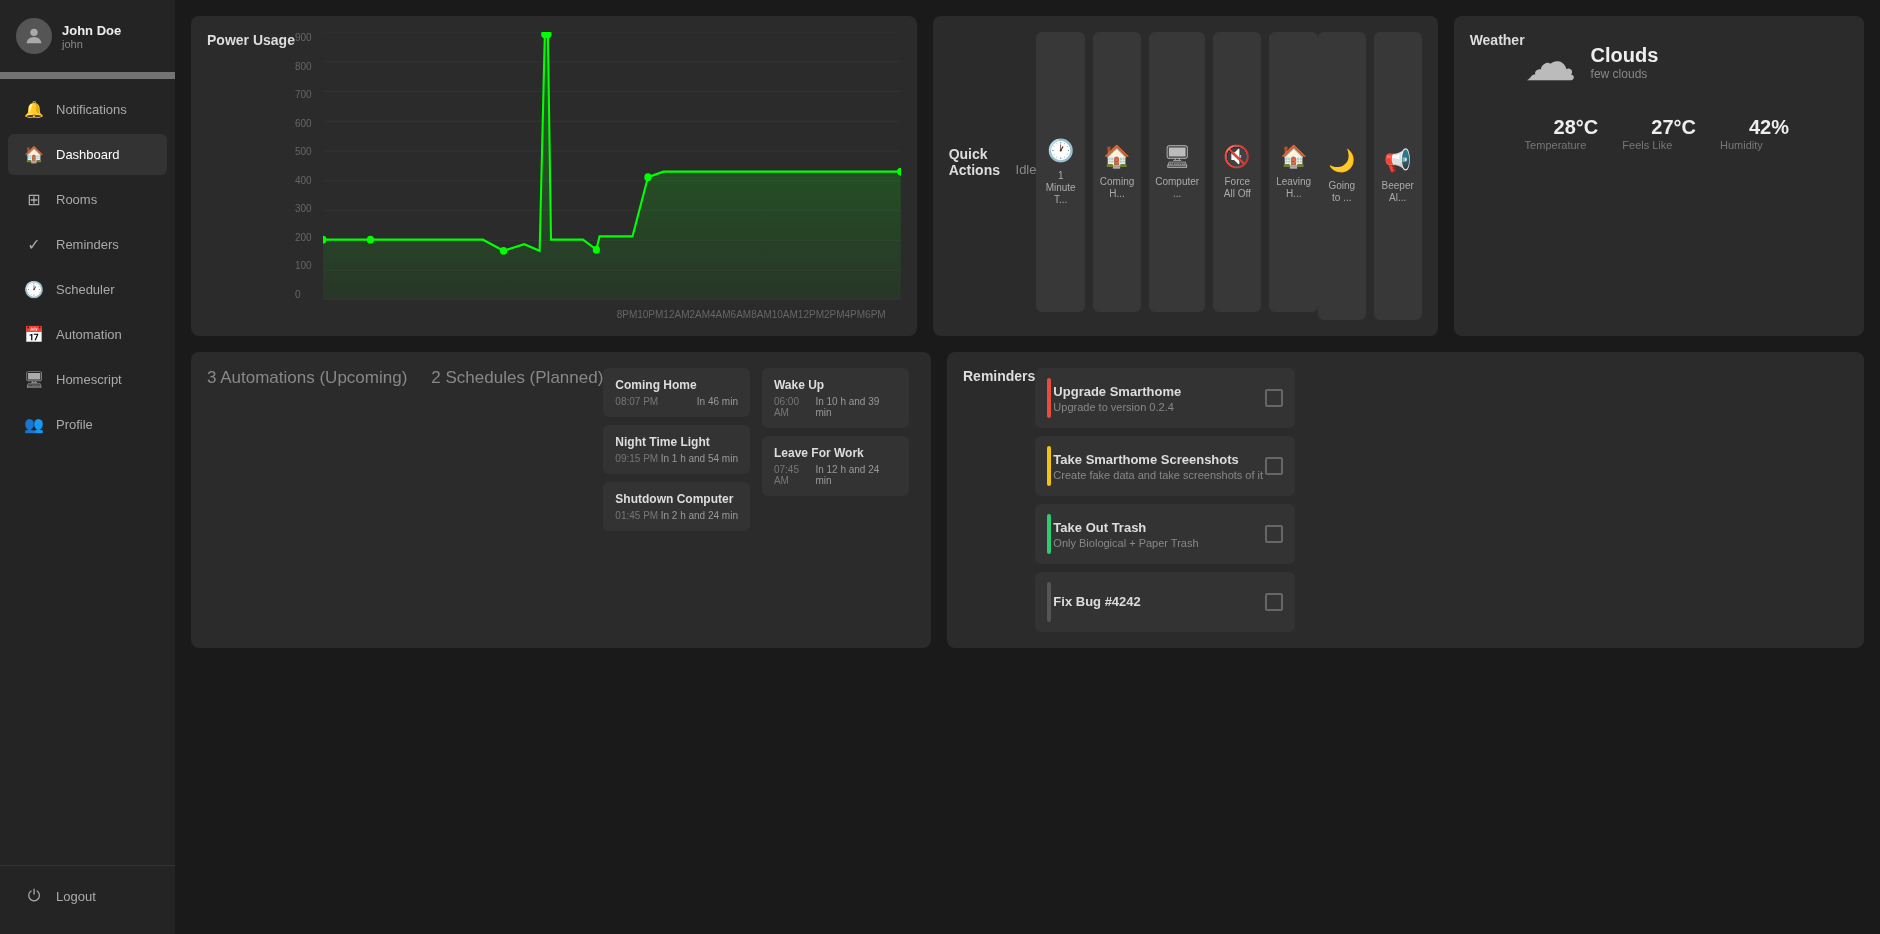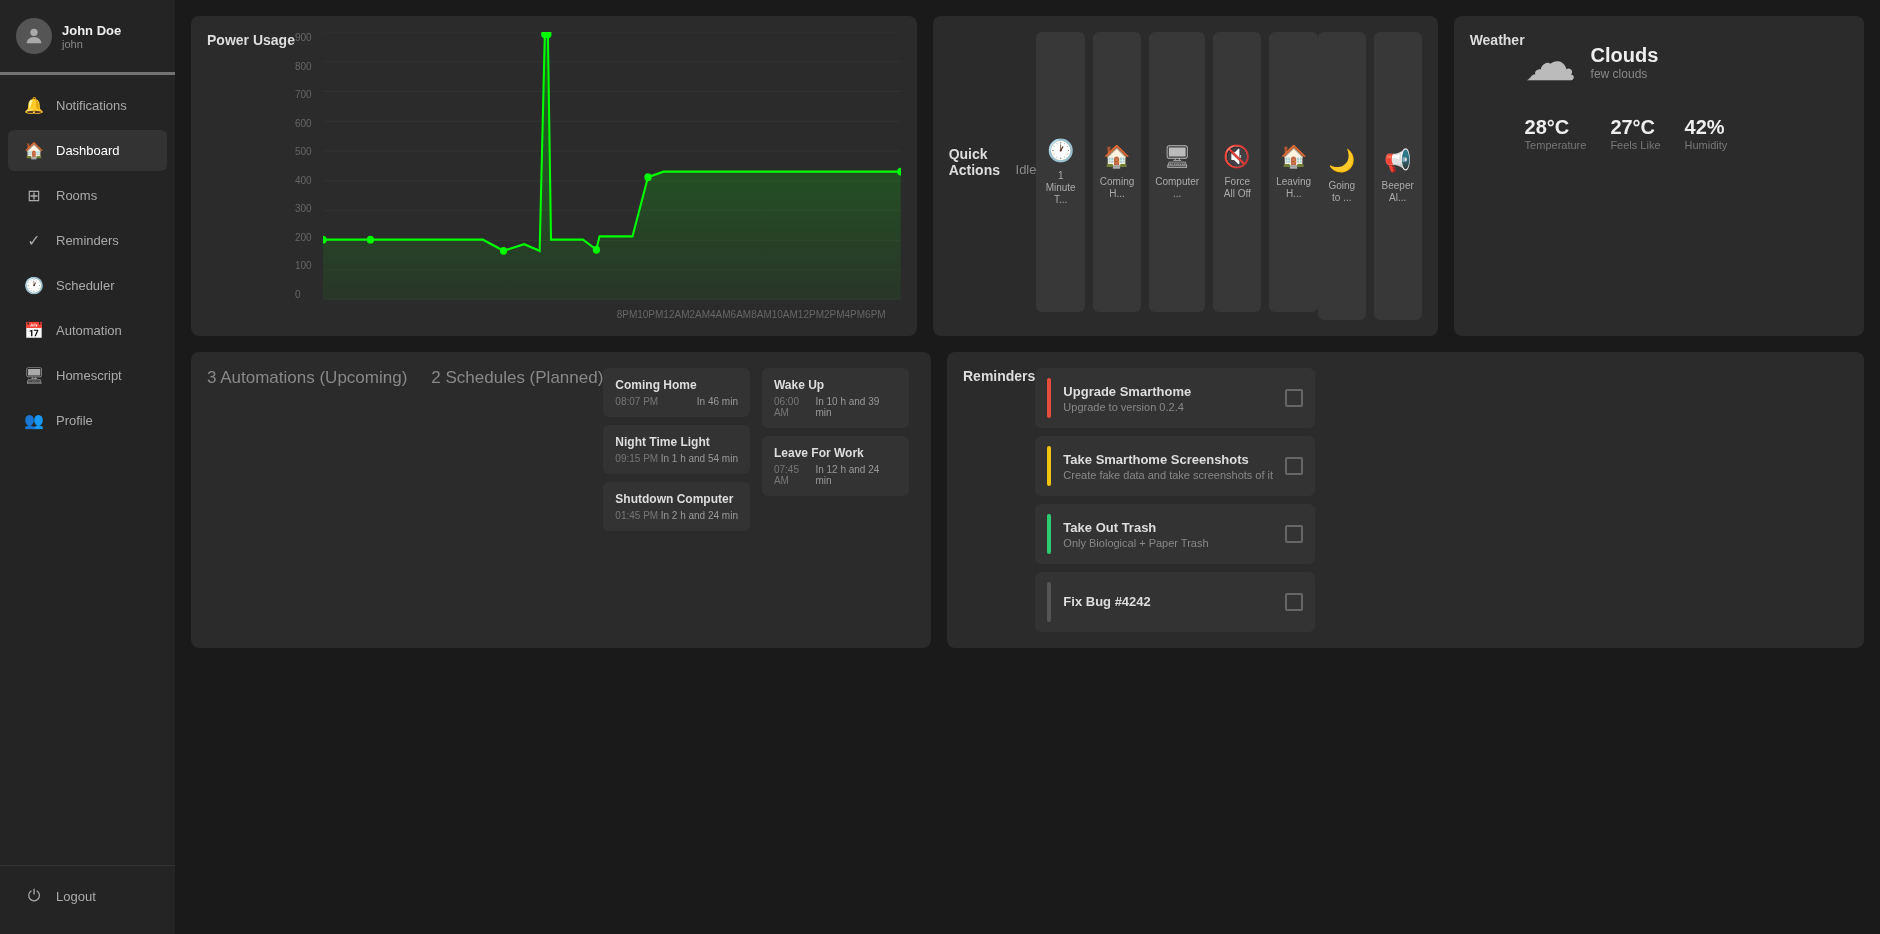--- a/index.html
+++ b/index.html
@@ -20,21 +20,21 @@
       display: flex;
       flex-direction: column;
       padding: 0;
       height: 100vh;
     }
     .sidebar-user {
       display: flex;
       align-items: center;
       gap: 10px;
       padding: 18px 16px;
-      border-bottom: 3px solid #737373;
+      border-bottom: 7px solid #737373;
     }
     .sidebar-avatar {
       width: 36px;
       height: 36px;
       border-radius: 50%;
       background: #555;
       display: flex;
       align-items: center;
       justify-content: center;
       font-size: 18px;
@@ -223,20 +223,21 @@
     }
     .weather-stats {
       display: flex;
       gap: 24px;
       margin-top: 8px;
     }
     .weather-stat .stat-val {
       font-size: 20px;
       font-weight: bold;
       color: #eee;
+      margin-left: 29px;
     }
     .weather-stat .stat-label {
       font-size: 11px;
       color: #777;
     }
 
     
     .schedules-panel {
       flex: 1.2;
     }
@@ -288,21 +289,21 @@
       display: flex;
       flex-direction: column;
       gap: 8px;
     }
     .reminder-item {
       background: #333;
       border-radius: 6px;
       display: flex;
       align-items: center;
       padding: 10px 12px;
-      gap: 12px;
+      gap: 2px;
     }
     .reminder-priority {
       width: 4px;
       min-width: 4px;
       height: 40px;
       border-radius: 2px;
     }
     .priority-red { background: #e74c3c; }
     .priority-yellow { background: #f1c40f; }
     .priority-green { background: #2ecc71; }

